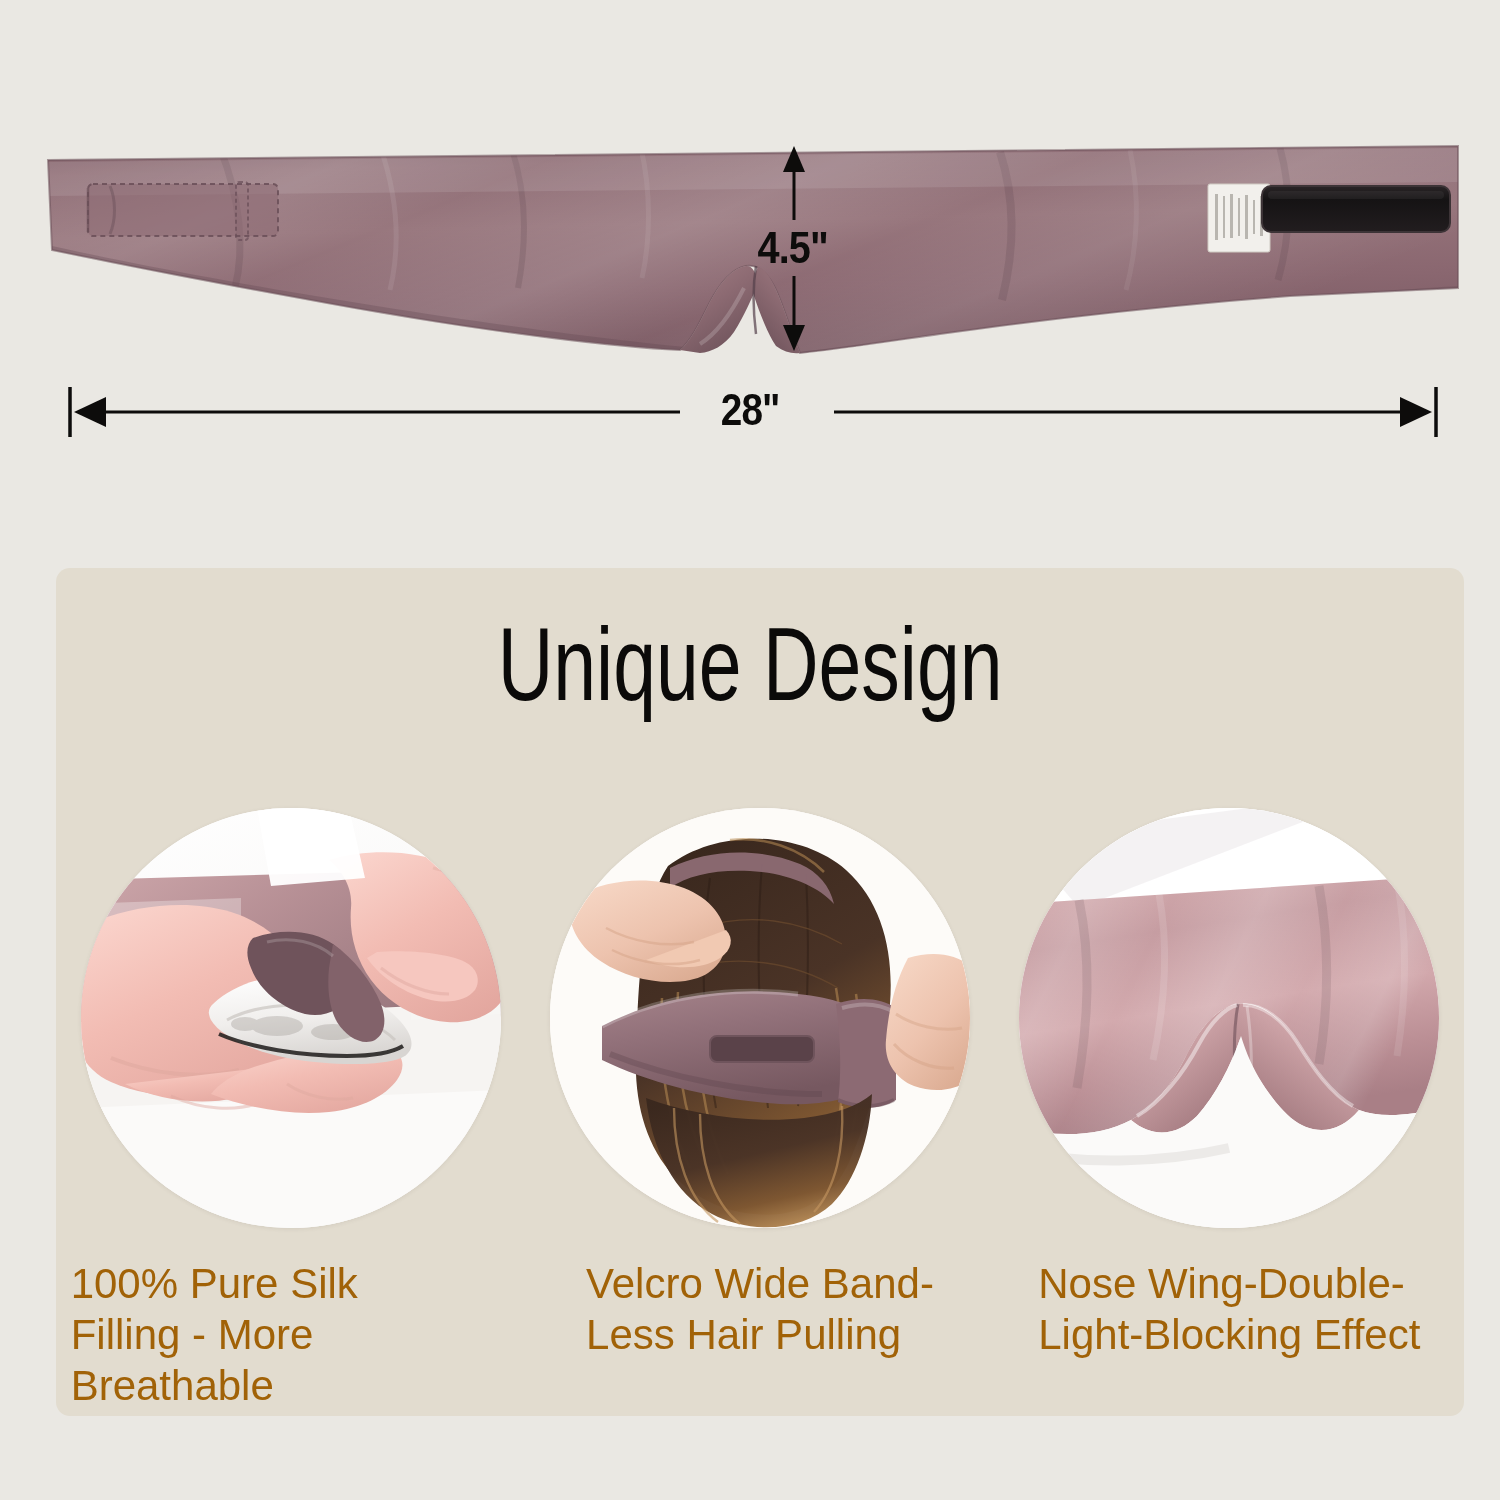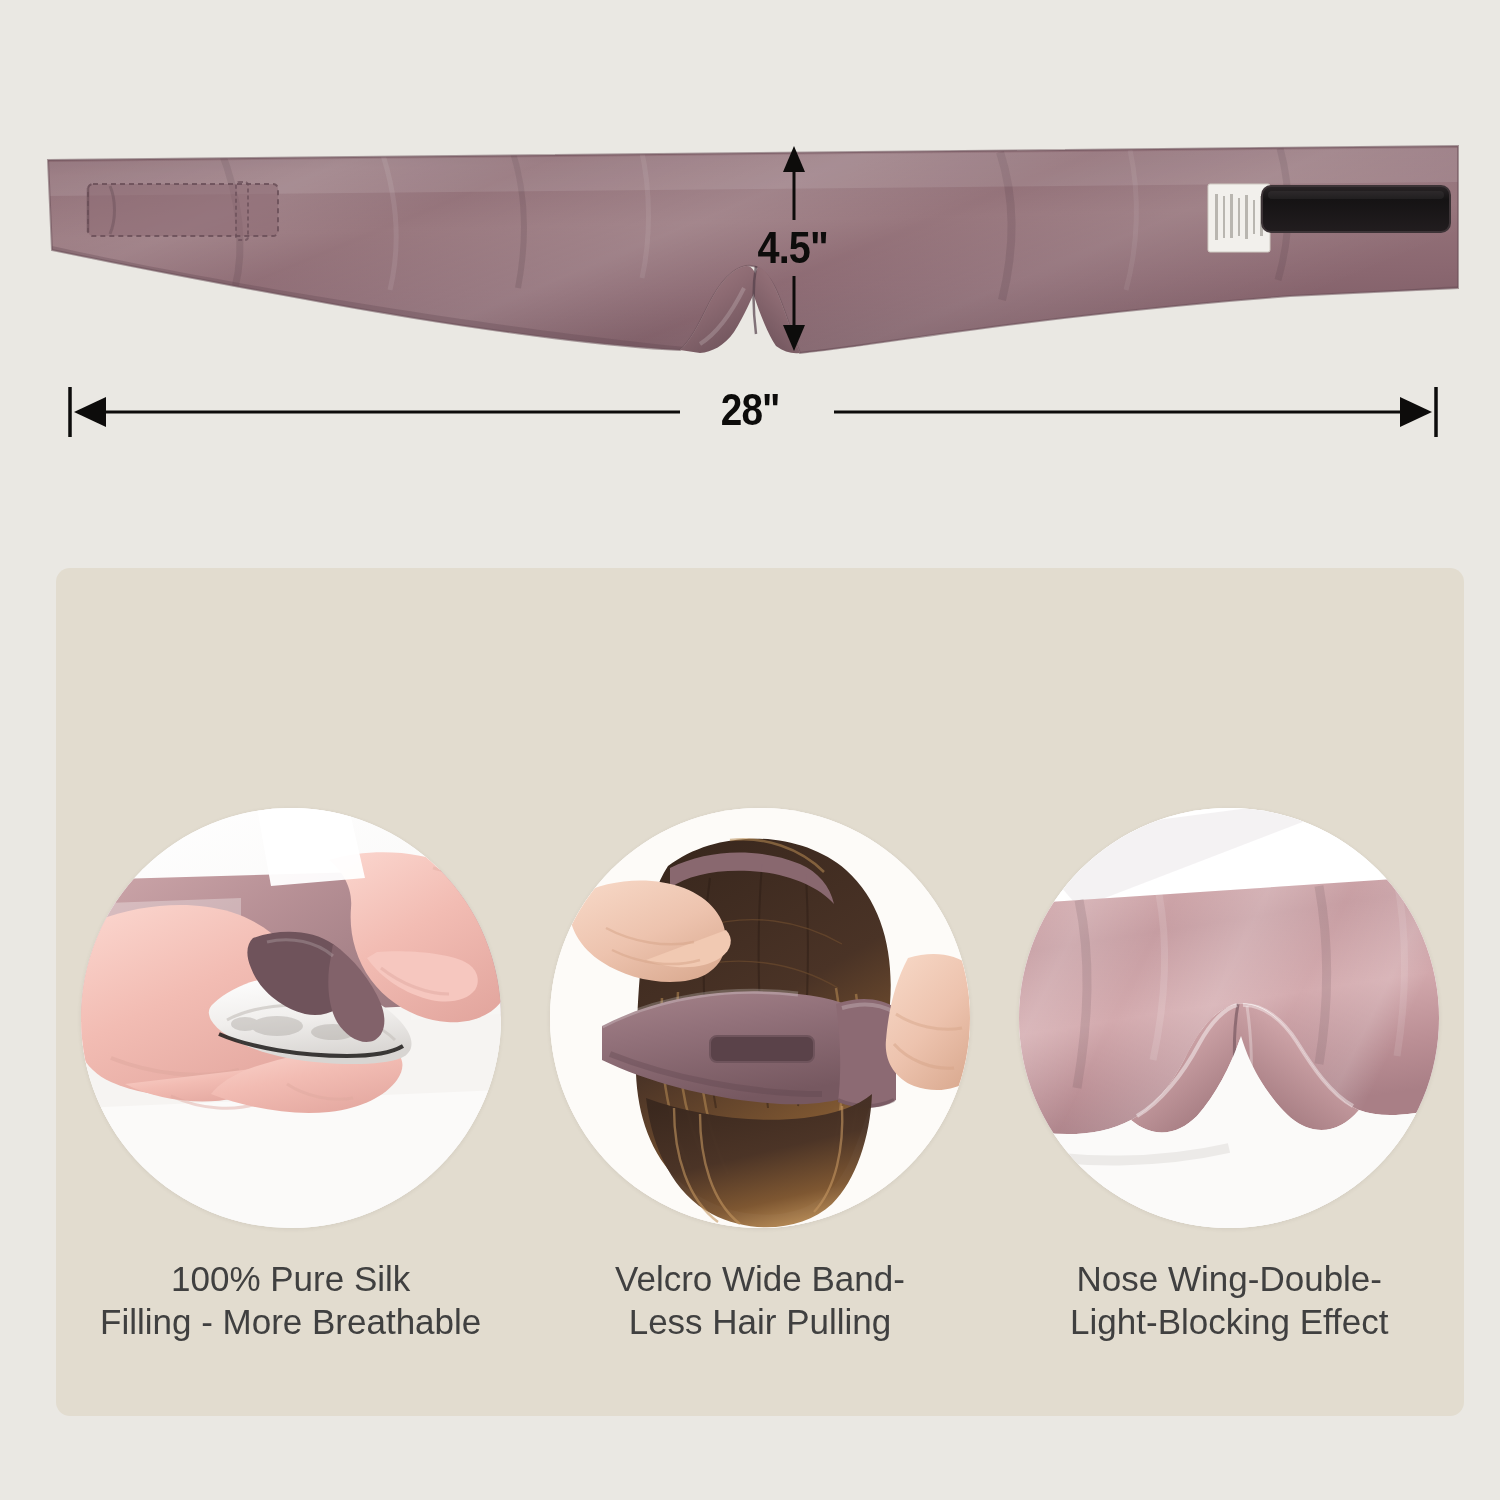--- a/index.html
+++ b/index.html
@@ -132,24 +132,24 @@
     border-radius: 50%;
     overflow: hidden;
     position: relative;
     background: #ffffff;
     box-shadow: 0 1px 4px rgba(80,70,55,0.10);
   }
   .circle svg { display:block; width:100%; height:100%; }
 
   .caption {
     margin-top: 30px;
-    text-align: center;
-    font-size: 35px;
+    text-align: left;
+    font-size: 42px;
     line-height: 1.22;
-    color: #404040;
+    color: #a16207;
     font-family: "Liberation Sans", sans-serif;
     font-weight: 400;
     white-space: pre-line;
   }
 </style>
 </head>
 <body>
 
 <div class="canvas">
 
@@ -296,20 +296,21 @@
         <line x1="34" y1="27" x2="612" y2="27" stroke="#0d0c0b" stroke-width="3"></line>
         <line x1="766" y1="27" x2="1336" y2="27" stroke="#0d0c0b" stroke-width="3"></line>
         <polygon points="1364,27 1332,12 1332,42" fill="#0d0c0b"></polygon>
       </svg>
     </div>
     <div class="dim-h-label"><span>28"</span></div>
   </div>
 
   <div class="panel"></div>
 
+  <div class="panel-title"><span>Unique Design</span></div>
 
   <div class="features">
 
     <div class="feature">
       <div class="circle">
         <svg viewBox="0 0 420 420">
           <defs>
             <linearGradient id="f1bg" x1="0" y1="0" x2="0.3" y2="1">
               <stop offset="0%" stop-color="#ffffff"></stop>
               <stop offset="100%" stop-color="#f3f1ef"></stop>

